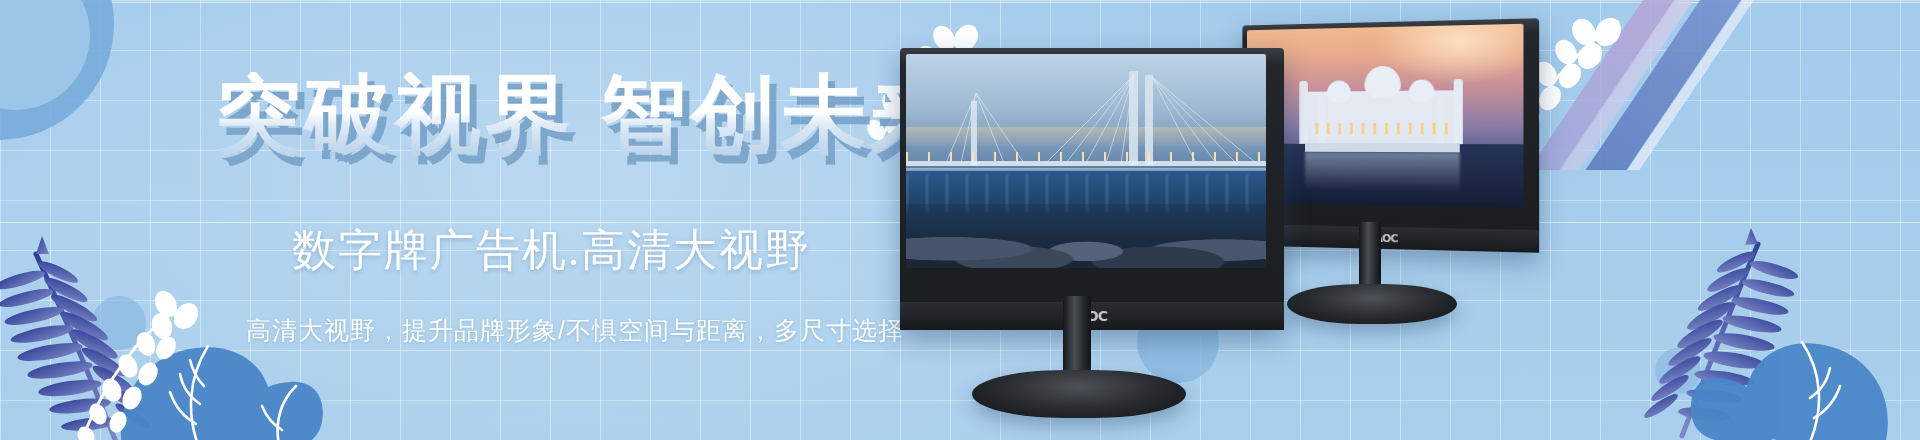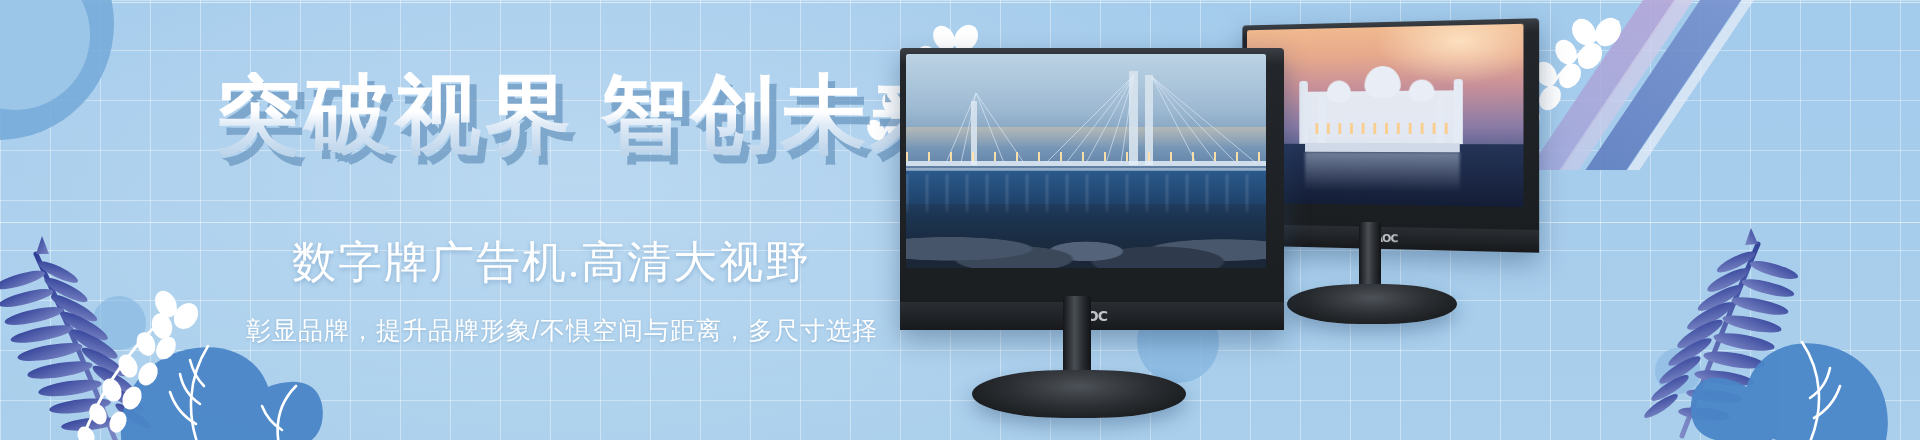--- a/index.html
+++ b/index.html
@@ -70,21 +70,20 @@
     -webkit-text-fill-color:transparent;
     filter:drop-shadow(7px 9px 0 rgba(104,148,190,.72));
     white-space:nowrap;
   }
   .subtitle{
     position:absolute;left:292px;top:229px;
     font-size:44px;line-height:1;letter-spacing:2px;color:#ffffff;
     font-family:"Liberation Serif","DejaVu Serif",serif;
     text-shadow:0 2px 4px rgba(70,115,160,.35);
     white-space:nowrap;
-    margin-top:12px;
   }
   .tagline{
     position:absolute;left:246px;top:318px;
     font-size:25px;line-height:1;letter-spacing:1px;color:#ffffff;
     font-family:"Liberation Sans","DejaVu Sans",sans-serif;
     text-shadow:0 1px 3px rgba(70,115,160,.3);
     white-space:nowrap;
   }
   
   .leaf{position:absolute;}
@@ -321,21 +320,21 @@
         <ellipse cx="56" cy="82" rx="9" ry="12" transform="rotate(-30 56 82)"></ellipse>
         <ellipse cx="60" cy="104" rx="8" ry="11" transform="rotate(30 60 104)"></ellipse>
         <ellipse cx="40" cy="108" rx="8" ry="11" transform="rotate(-30 40 108)"></ellipse>
       </g>
     </svg>
   </div>
 
   <div class="copy">
     <div class="headline">突破视界 智创未来</div>
     <div class="subtitle">数字牌广告机.高清大视野</div>
-    <div class="tagline">彰显品牌，提升品牌形象/不惧空间与距离，多尺寸选择</div>
+    <div class="tagline">高清大视野，提升品牌形象/不惧空间与距离，多尺寸选择</div>
   </div>
 
   <div class="monitors">
 
     <div class="mon" style="left:355px;top:22px;">
       <div class="bezel" style="width:292px;height:200px;padding:5px 5px 22px 5px;position:relative;
            transform:perspective(900px) rotateY(-11deg);">
         <div class="screen" style="width:282px;height:178px;border-radius:2px;">
           <div class="m-sky"></div>
           <div style="position:absolute;left:0;right:0;top:0;height:40%;

